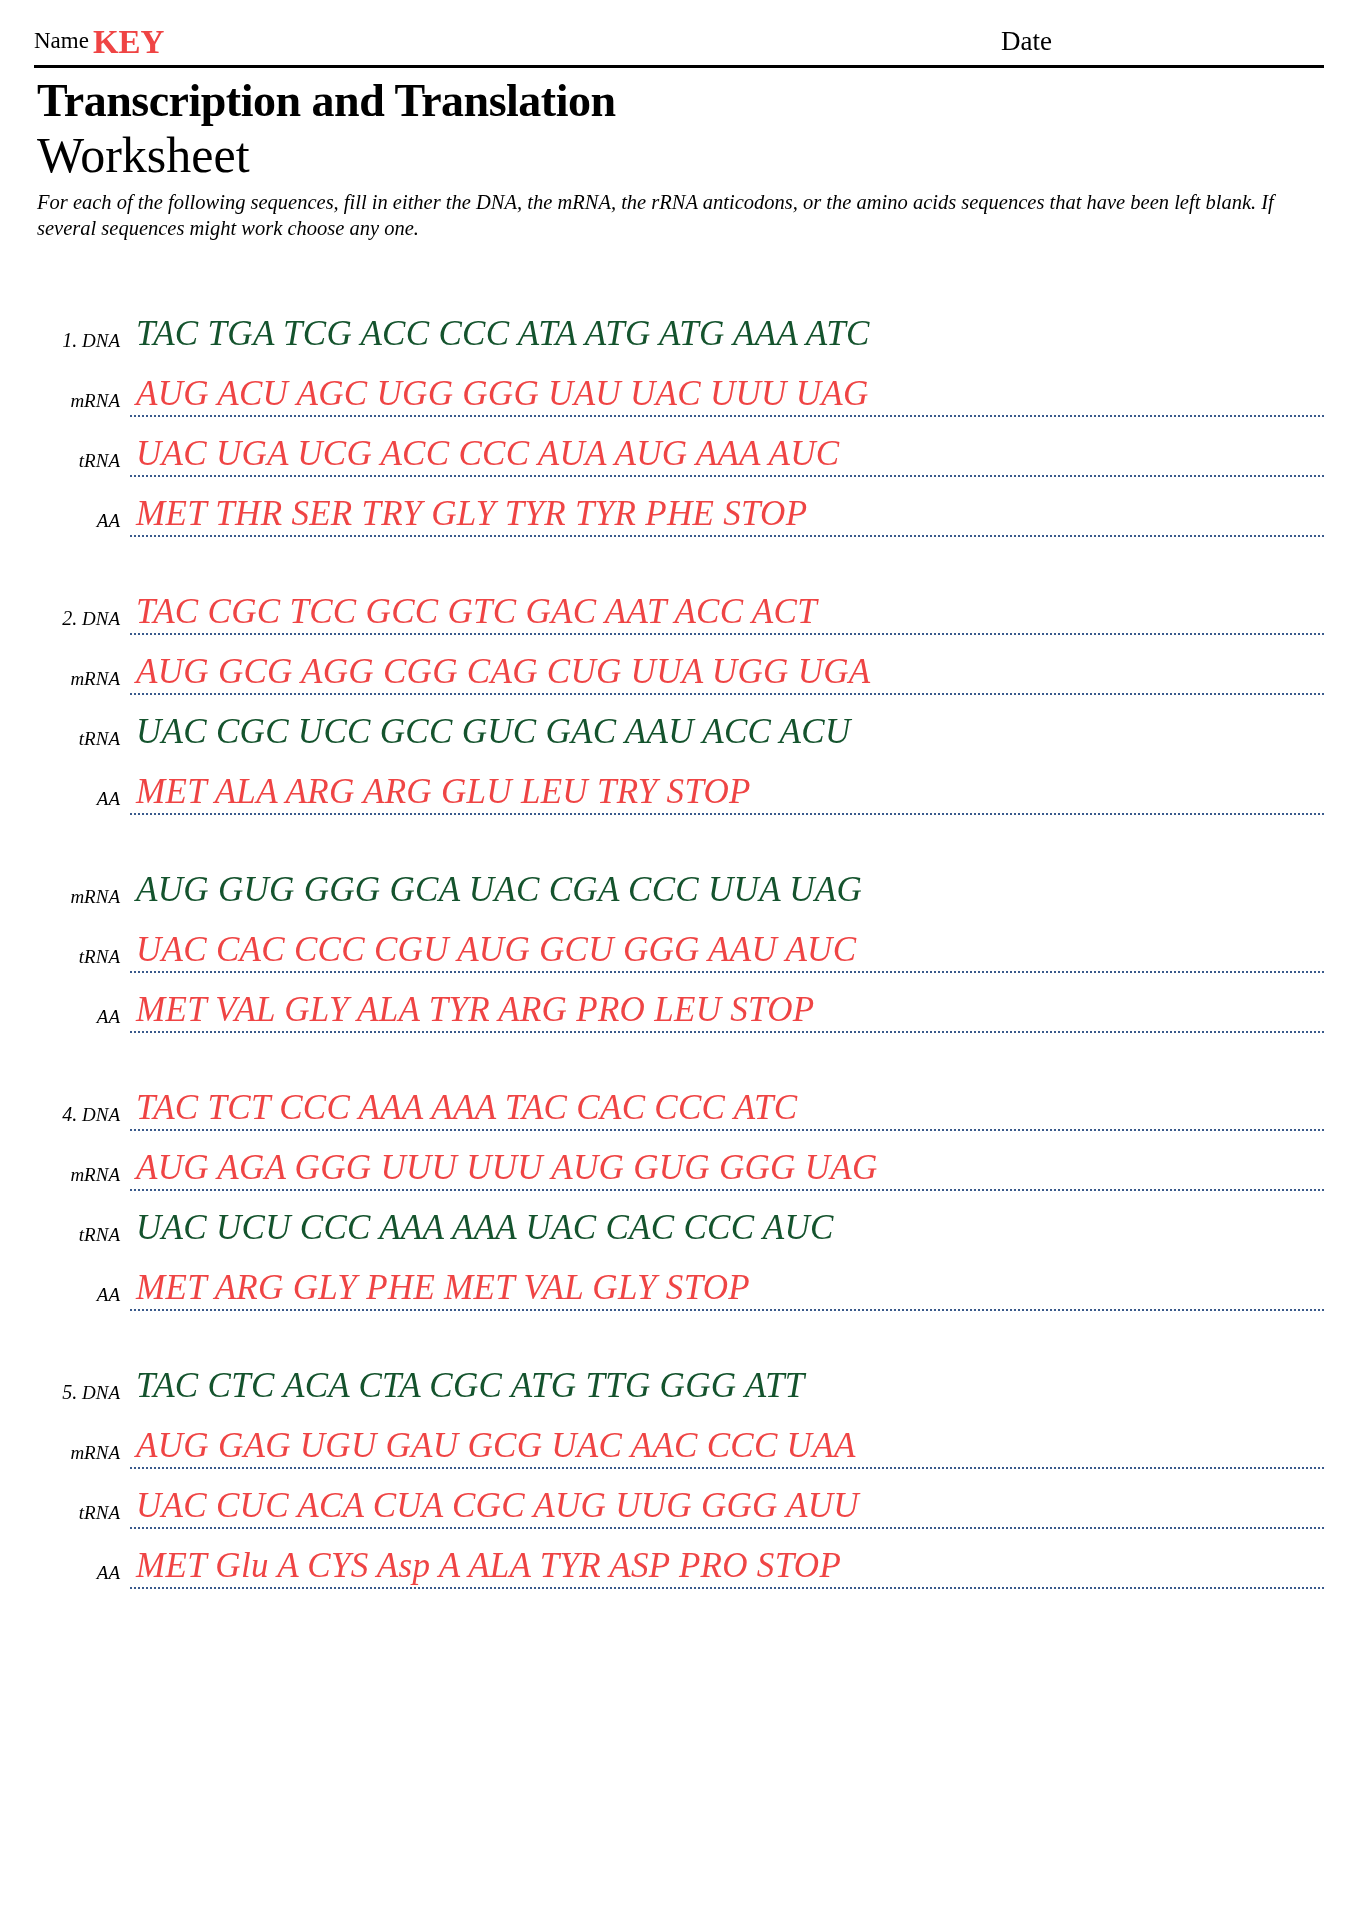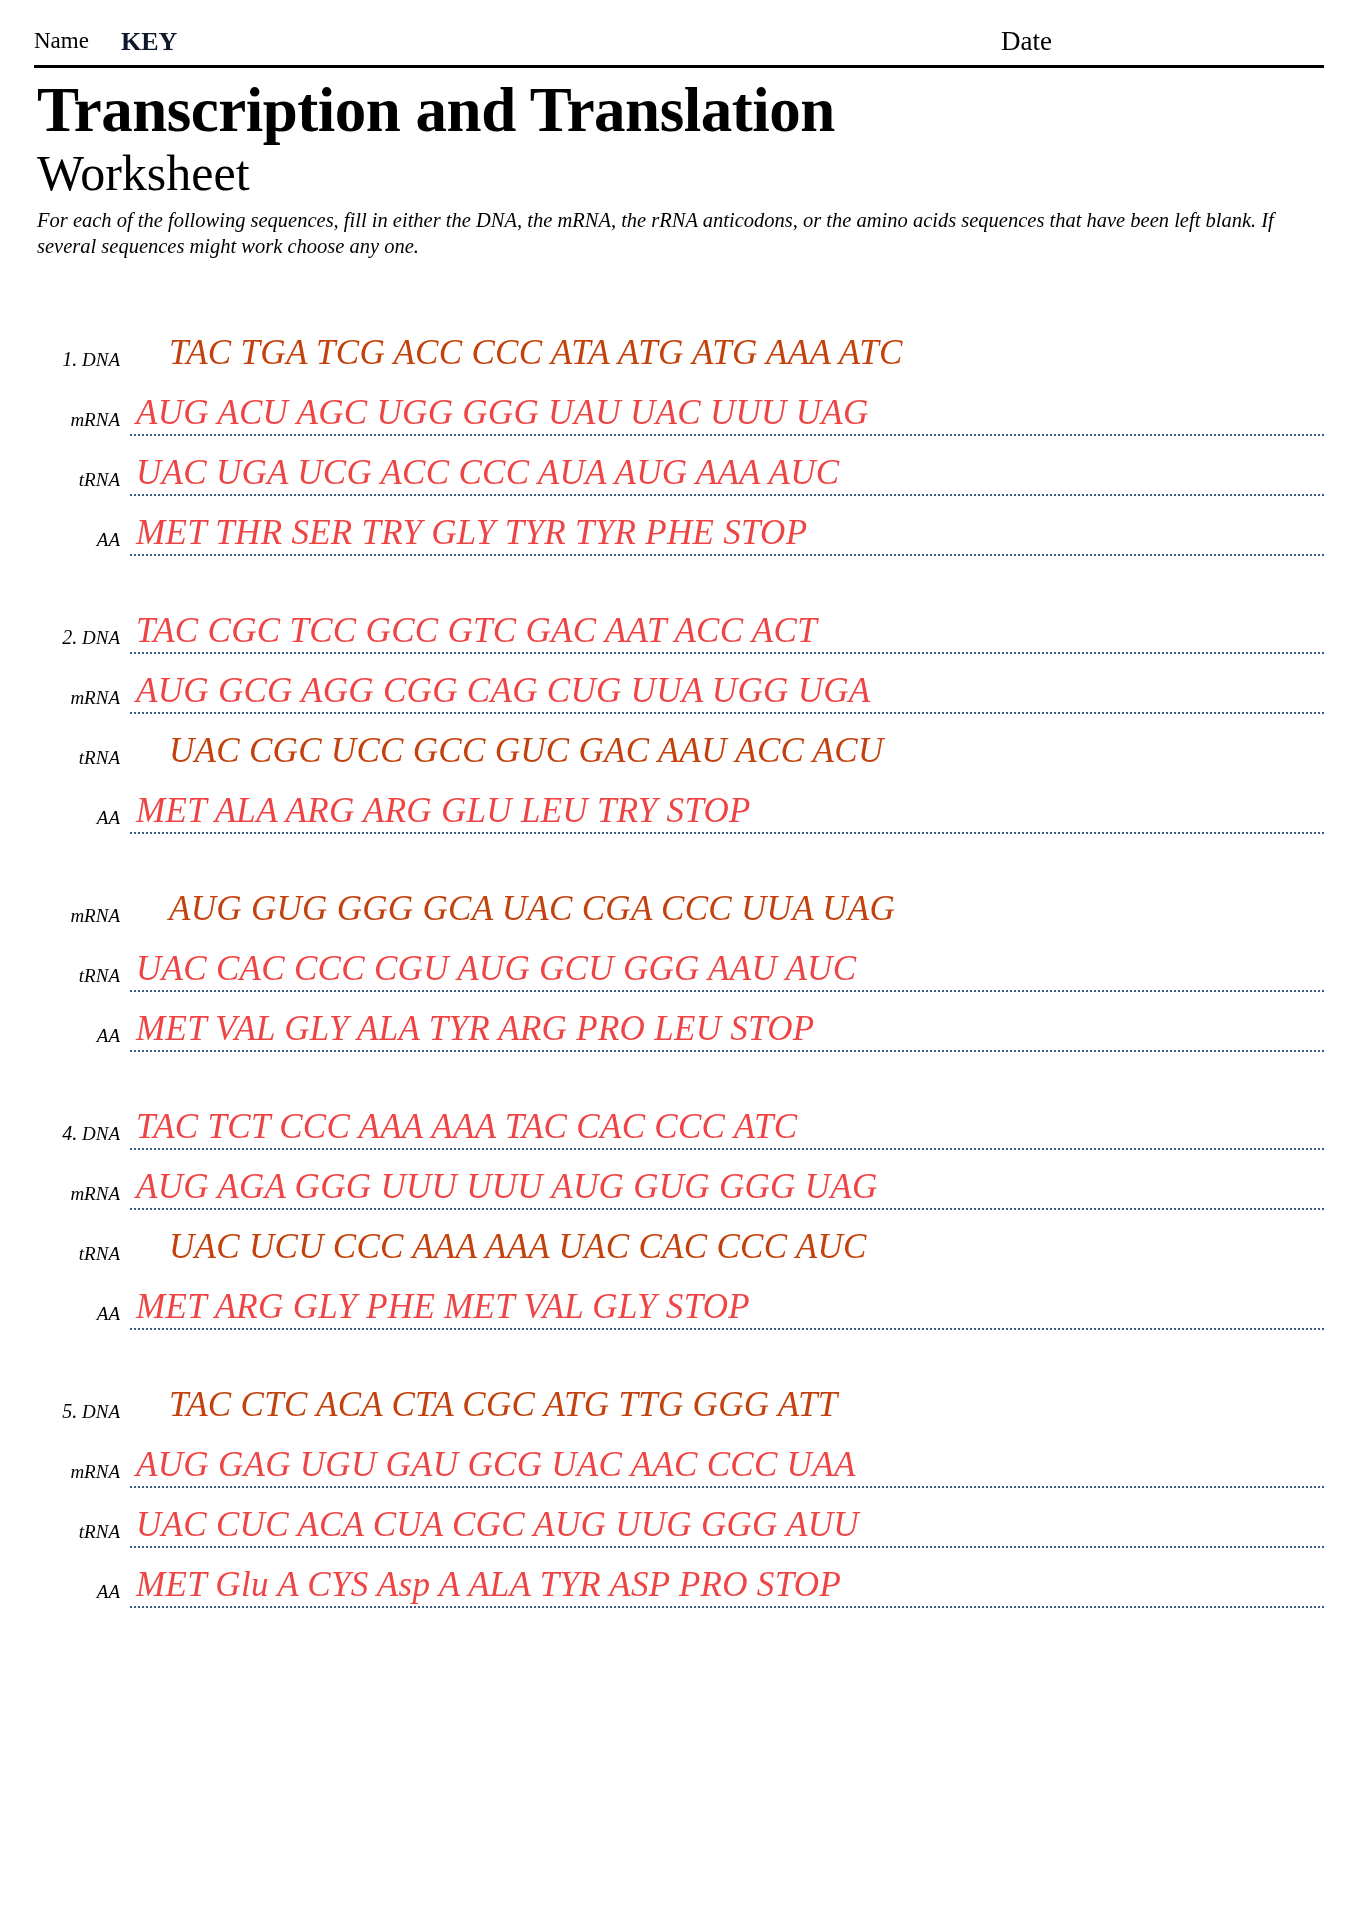--- a/index.html
+++ b/index.html
@@ -24,42 +24,42 @@
     display: flex;
     align-items: center;
     height: 40px;
   }
   .name-label {
     font-size: 23px;
     font-family: "Liberation Serif", serif;
     padding-bottom: 2px;
   }
   .name-value {
-    font-size: 26px;
+    font-size: 33px;
     font-weight: bold;
-    color: #0f172a;
-    font-family: "Liberation Serif", serif;
-    margin-left: 32px;
+    color: #ef4444;
+    font-family: "Liberation Serif", serif;
+    margin-left: 4px;
     line-height: 1;
     padding-bottom: 0px;
   }
   .date-label {
     font-size: 27px;
     margin-left: auto;
     margin-right: 272px;
     padding-bottom: 2px;
   }
   .hrule {
     border: 0;
     border-top: 3px solid #000;
     margin: 3px 0 0 0;
   }
 
   .title {
-    font-size: 63px;
+    font-size: 46px;
     font-weight: bold;
     letter-spacing: -0.5px;
     line-height: 1.08;
     margin: 8px 0 0 3px;
     font-family: "Liberation Serif", serif;
   }
   .subtitle {
     font-size: 50px;
     font-weight: normal;
     line-height: 1.1;
@@ -103,21 +103,21 @@
     position: absolute;
     left: 6px;
     bottom: 6px;
     font-size: 35px;
     line-height: 1;
     letter-spacing: 0.3px;
     white-space: nowrap;
     font-family: "Liberation Serif", serif;
   }
   .seq-text.answer { color: #ef4444; }
-  .seq-text.given  { color: #c2410c; margin-left: 33px; }
+  .seq-text.given  { color: #14532d; }
   .dotted {
     position: absolute;
     left: 0;
     right: 0;
     bottom: 0;
     border-bottom: 2px dotted #3a5a8c;
     height: 0;
   }
   .dotted.hidden { border-bottom: none; }
 </style>

